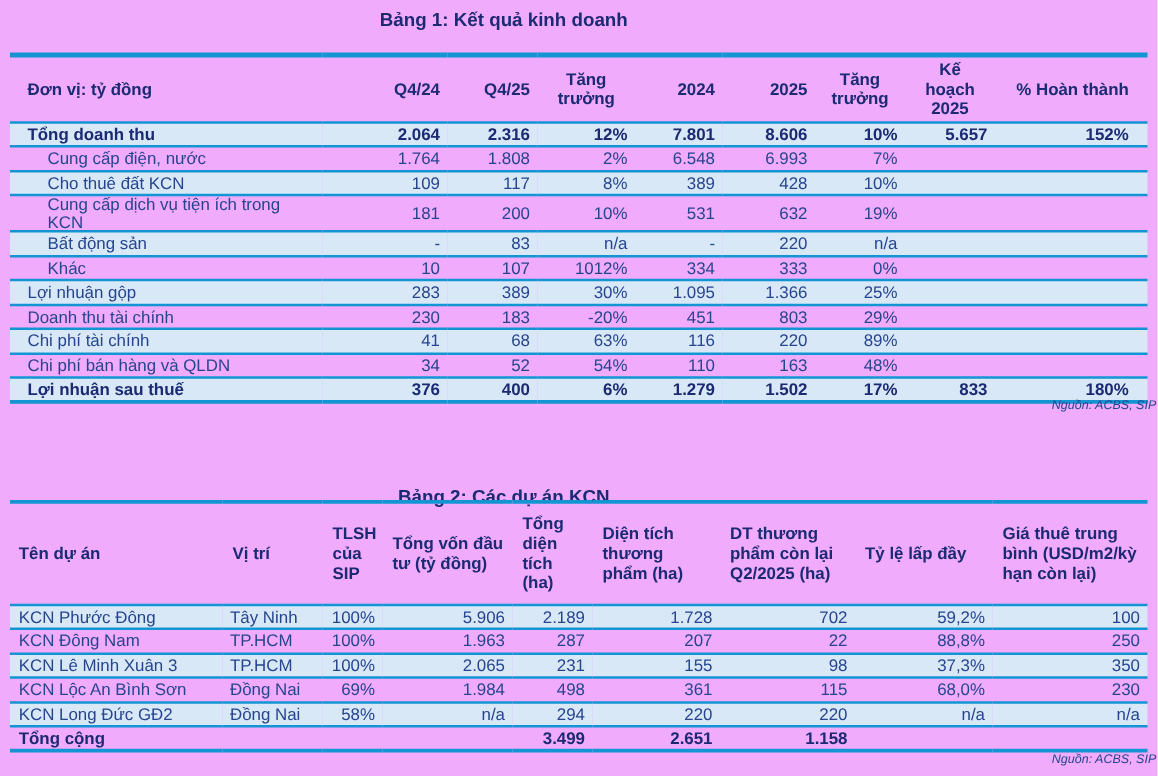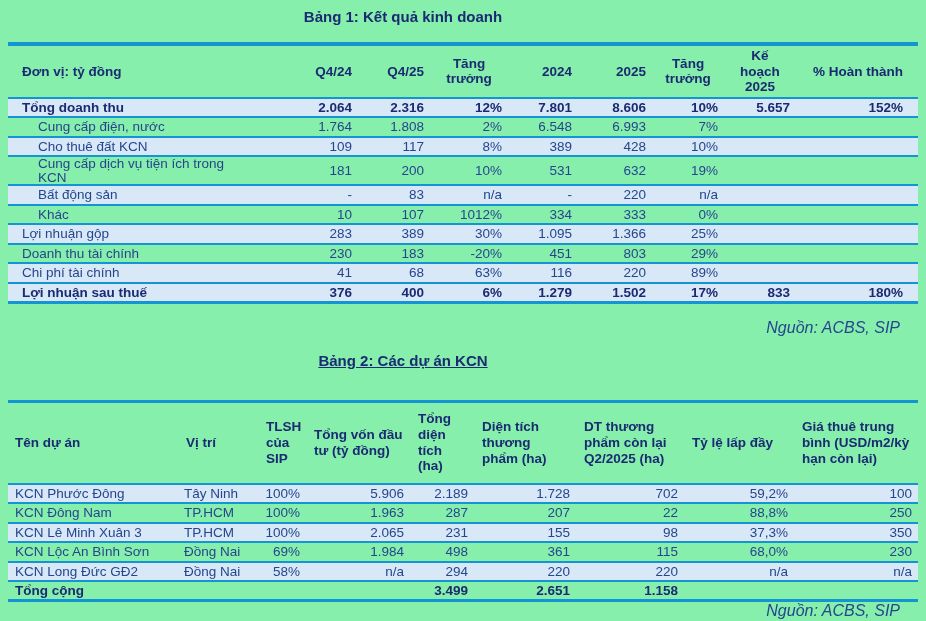--- a/index.html
+++ b/index.html
@@ -2,34 +2,34 @@
 <html style="--accent-line: #1395d3; --row-highlight: #d8e8f7; --text-navy: #26458f; --text-dark-navy: #1b2a72;"><head>
 <meta charset="utf-8">
 <style>
   * { box-sizing: border-box; margin: 0; padding: 0; }
   html, body { background: #ffffff; }
   body { font-family: "Liberation Sans", sans-serif; }
   #page {
     position: relative;
     width: 926px;
     height: 621px;
-    background: #86efac;
+    background: #f0abfc;
     overflow: hidden;
   }
   .tbl-title {
     position: absolute;
     left: 0;
     width: 806px;
     text-align: center;
     font-weight: bold;
     font-size: 15px;
     color: var(--text-dark-navy, #1b2a72);
   }
   #title1 { top: 8px; }
-  #title2 { top: 352px; text-decoration: underline; }
+  #title2 { top: 389px; }
 
   table {
     position: absolute;
     left: 8px;
     width: 910px;
     border-collapse: collapse;
     table-layout: fixed;
     font-size: 13.5px;
     color: var(--text-navy, #26458f);
   }
@@ -61,23 +61,23 @@
   #table1 td.c0.indent { padding-left: 30px; }
   #table1 th.c3, #table1 th.c6, #table1 th.c7 { text-align: center; }
   #table1 th.c8 { white-space: nowrap; }
   #table1 th.c8, #table1 td.c8 { padding-right: 15px; }
 
   #table2 th.c0, #table2 td.c0 { padding-left: 7px; }
   #table2 td.c0, #table2 td.c1 { text-align: left; }
 
   .source {
     position: absolute;
-    right: 26px;
+    right: 1px;
     font-style: italic;
-    font-size: 16px;
+    font-size: 10px;
     color: var(--text-navy, #26458f);
   }
   #source1 { top: 319px; }
   #source2 { top: 602px; }
 </style>
 </head>
 <body>
 
 <div id="page">
 
@@ -201,20 +201,31 @@
           <td class="c0">Chi phí tài chính</td>
           <td class="c1">41</td>
           <td class="c2">68</td>
           <td class="c3">63%</td>
           <td class="c4">116</td>
           <td class="c5">220</td>
           <td class="c6">89%</td>
           <td class="c7"></td>
           <td class="c8"></td>
         </tr>
+        <tr>
+          <td class="c0">Chi phí bán hàng và QLDN</td>
+          <td class="c1">34</td>
+          <td class="c2">52</td>
+          <td class="c3">54%</td>
+          <td class="c4">110</td>
+          <td class="c5">163</td>
+          <td class="c6">48%</td>
+          <td class="c7"></td>
+          <td class="c8"></td>
+        </tr>
         <tr class="shaded bold">
           <td class="c0">Lợi nhuận sau thuế</td>
           <td class="c1">376</td>
           <td class="c2">400</td>
           <td class="c3">6%</td>
           <td class="c4">1.279</td>
           <td class="c5">1.502</td>
           <td class="c6">17%</td>
           <td class="c7">833</td>
           <td class="c8">180%</td>

